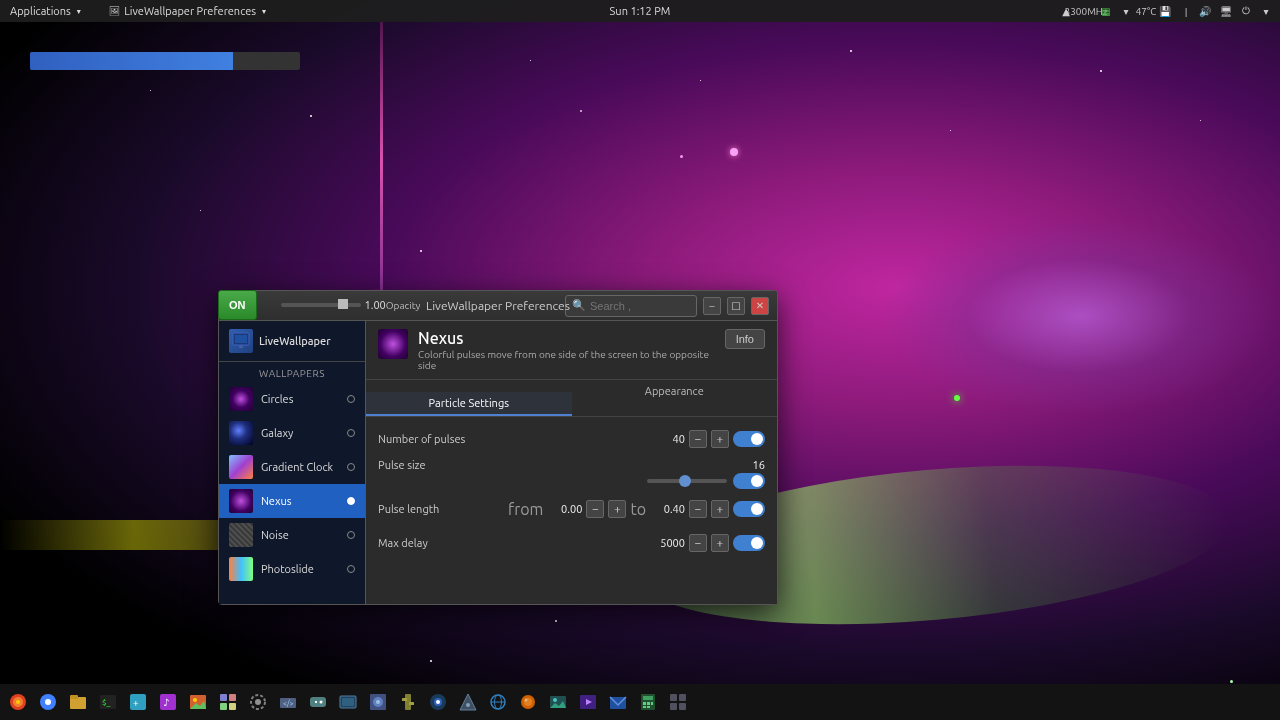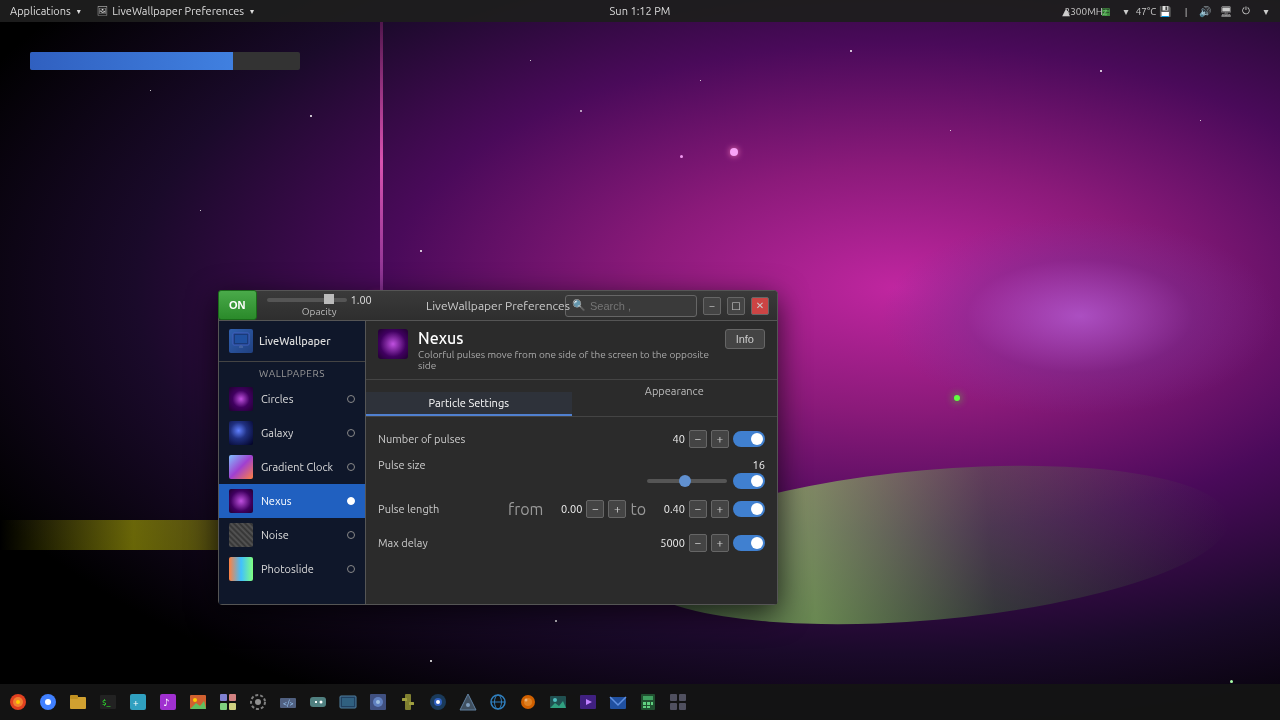--- a/index.html
+++ b/index.html
@@ -72,21 +72,21 @@
       justify-content: space-between;
       padding: 0 6px;
       z-index: 100;
       color: #ddd;
       font-size: 11px;
     }
 
     .panel-left {
       display: flex;
       align-items: center;
-      gap: 8px;
+      gap: 20px;
     }
 
     .panel-center {
       position: absolute;
       left: 50%;
       transform: translateX(-50%);
     }
 
     .panel-right {
       display: flex;
@@ -648,23 +648,23 @@
     </div>
     <div class="tray-icon">💾</div>
     <div class="tray-icon">|</div>
     <div class="tray-icon">🔊</div>
     <div class="tray-icon">🖥</div>
     <div class="tray-icon">⏻</div>
     <div class="tray-icon">▾</div>
   </div>
 </div>
 
-<div style="position:absolute;top:290px;left:218px;z-index:52;display:flex;align-items:center;gap:10px;">
+<div style="position:absolute;top:290px;left:218px;z-index:52;display:flex;align-items:center;gap:24px;">
   <button class="on-btn">ON</button>
-  <div style="display:flex;flex-direction:column;align-items:center;">
+  <div style="display:flex;flex-direction:row;align-items:center;">
     <div style="display:flex;align-items:center;gap:4px;">
       <div style="width:80px;height:4px;background:#555;border-radius:2px;position:relative;">
         <div style="position:absolute;top:-4px;left:78%;width:10px;height:10px;background:#bbb;border-radius:50;transform:translateX(-50%);"></div>
       </div>
       <span style="font-size:11px;color:#ddd;">1.00</span>
     </div>
     <span style="font-size:10px;color:#bbb;">Opacity</span>
   </div>
 </div>
 

